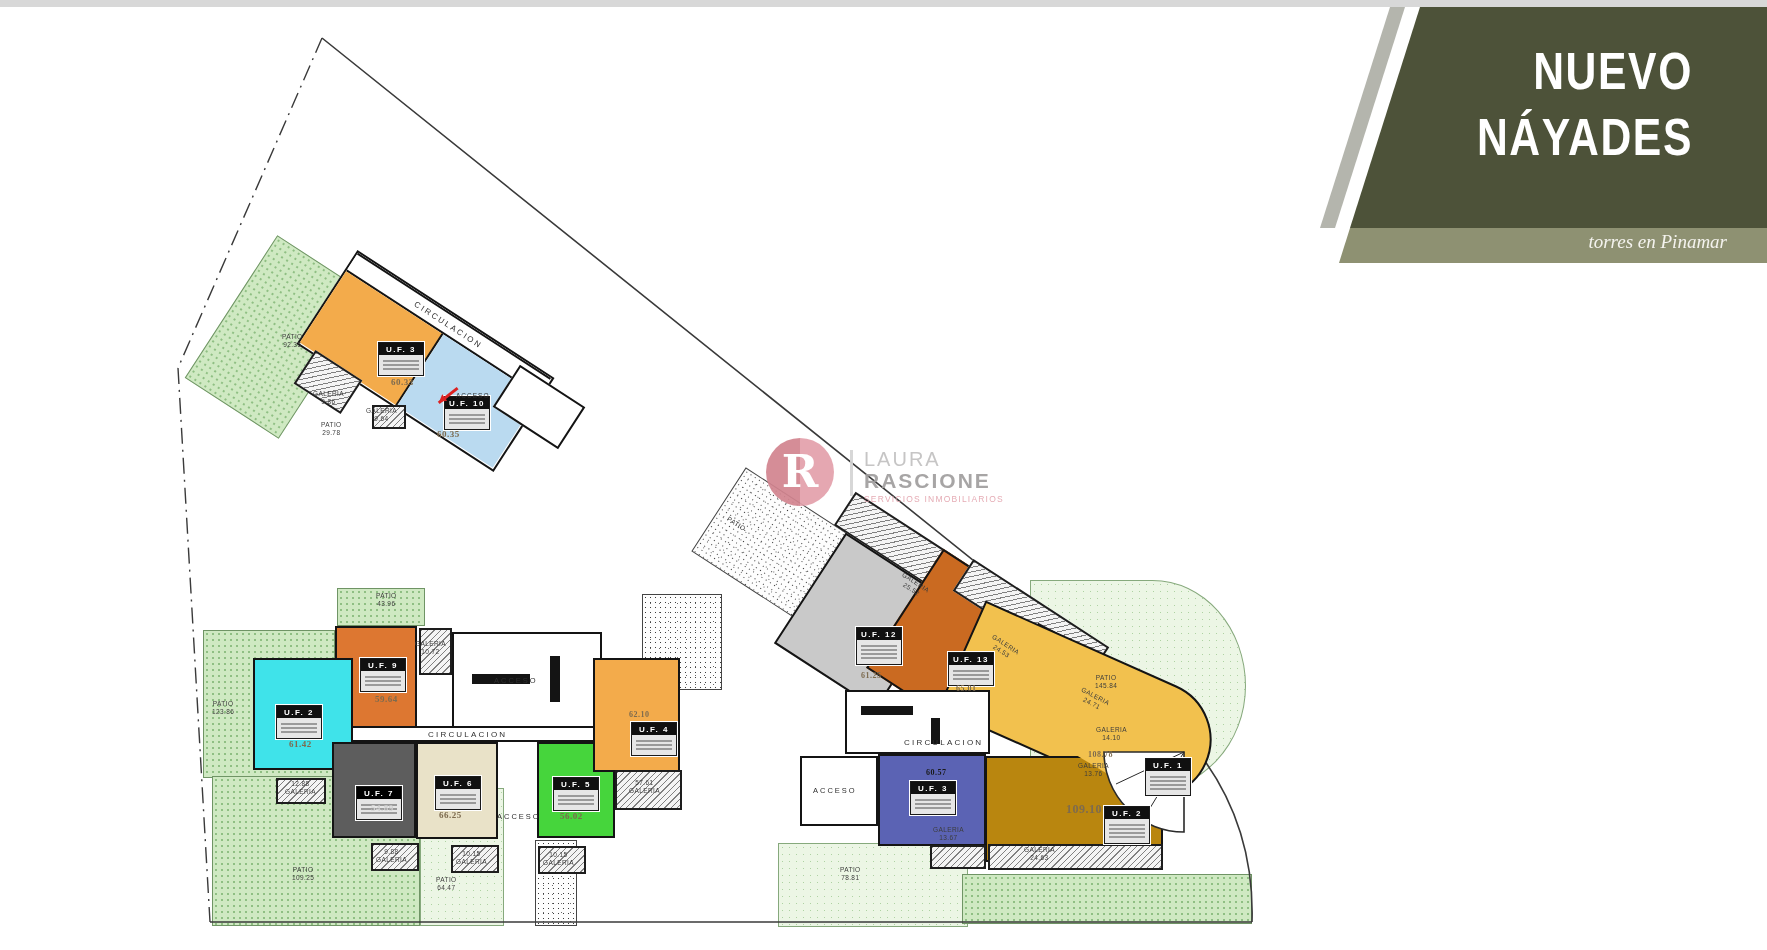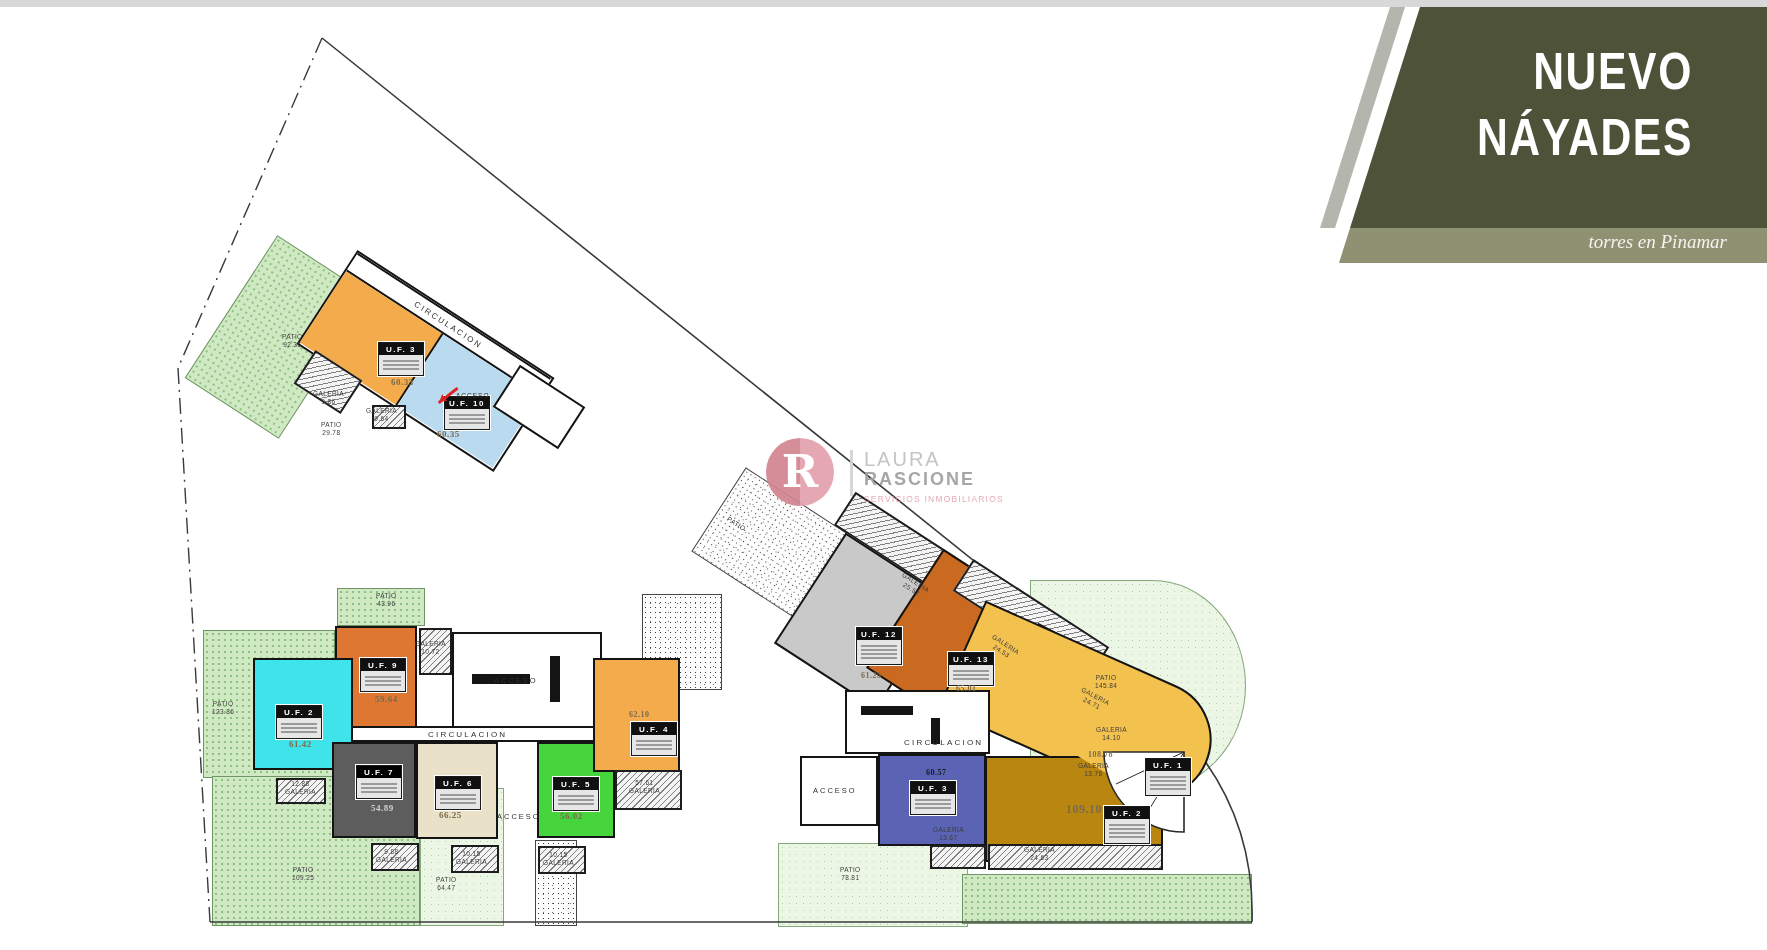--- a/index.html
+++ b/index.html
@@ -36,21 +36,21 @@
               padding:1.5px 0;letter-spacing:1.5px;}
   .ulabel .rows{padding:3px 4px;}
   .ulabel .rows i{display:block;height:2px;background:#9a9a9a;margin:2px 0;}
   
   #wm-circle{width:68px;height:68px;border-radius:50%;
              background:linear-gradient(90deg,#d2848f 0 50%,#e3a0ab 50% 100%);
              display:flex;align-items:center;justify-content:center;}
   #wm-circle .mono{color:#fff;font-family:"DejaVu Serif","Liberation Serif",serif;
                    font-size:44px;font-weight:bold;line-height:1;}
   .wm-l1{font-size:20px;color:#c2c1c1;letter-spacing:2px;}
-  .wm-l2{font-size:18px;font-weight:bold;color:#a09e9e;letter-spacing:2px;}
+  .wm-l2{font-size:21px;font-weight:bold;color:#a09e9e;letter-spacing:2px;}
   .wm-l3{font-size:8.5px;color:#e3a4ae;letter-spacing:1.2px;}
   
   #banner-title{text-align:right;color:#fff;font-weight:800;font-size:52px;line-height:66px;
                 letter-spacing:2px;transform:scaleX(.82);transform-origin:right center;}
   #banner-sub{font-family:"Liberation Serif","DejaVu Serif",serif;font-style:italic;
               color:#f4f3ee;font-size:19px;text-align:right;}
   .redarrow{width:24px;height:2.5px;background:#d22;transform:rotate(-38deg);}
   .redarrow:before{content:"";position:absolute;left:-3px;top:-3px;border:4px solid transparent;
                    border-right:7px solid #d22;}
 </style>
@@ -167,21 +167,21 @@
   <div class="abs ctext" style="left:428px;top:730px;">CIRCULACION</div>
   <div class="abs ulabel" style="left:276px;top:705px;">
     <div class="hd">U.F.  2</div>
     <div class="rows">
         <i></i>
         <i></i>
         <i></i>
       </div>
   </div>
   <div class="abs aval" style="left:289px;top:739px;">61.42</div>
-  <div class="abs ulabel" style="left:356px;top:765px;">
+  <div class="abs ulabel" style="left:356px;top:786px;">
     <div class="hd" style="background:#000;">U.F.  7</div>
     <div class="rows">
         <i></i>
         <i></i>
         <i></i>
       </div>
   </div>
   <div class="abs aval" style="left:371px;top:803px;color:#cfcfcf;">54.89</div>
   <div class="abs ulabel" style="left:435px;top:776px;">
     <div class="hd">U.F.  6</div>

